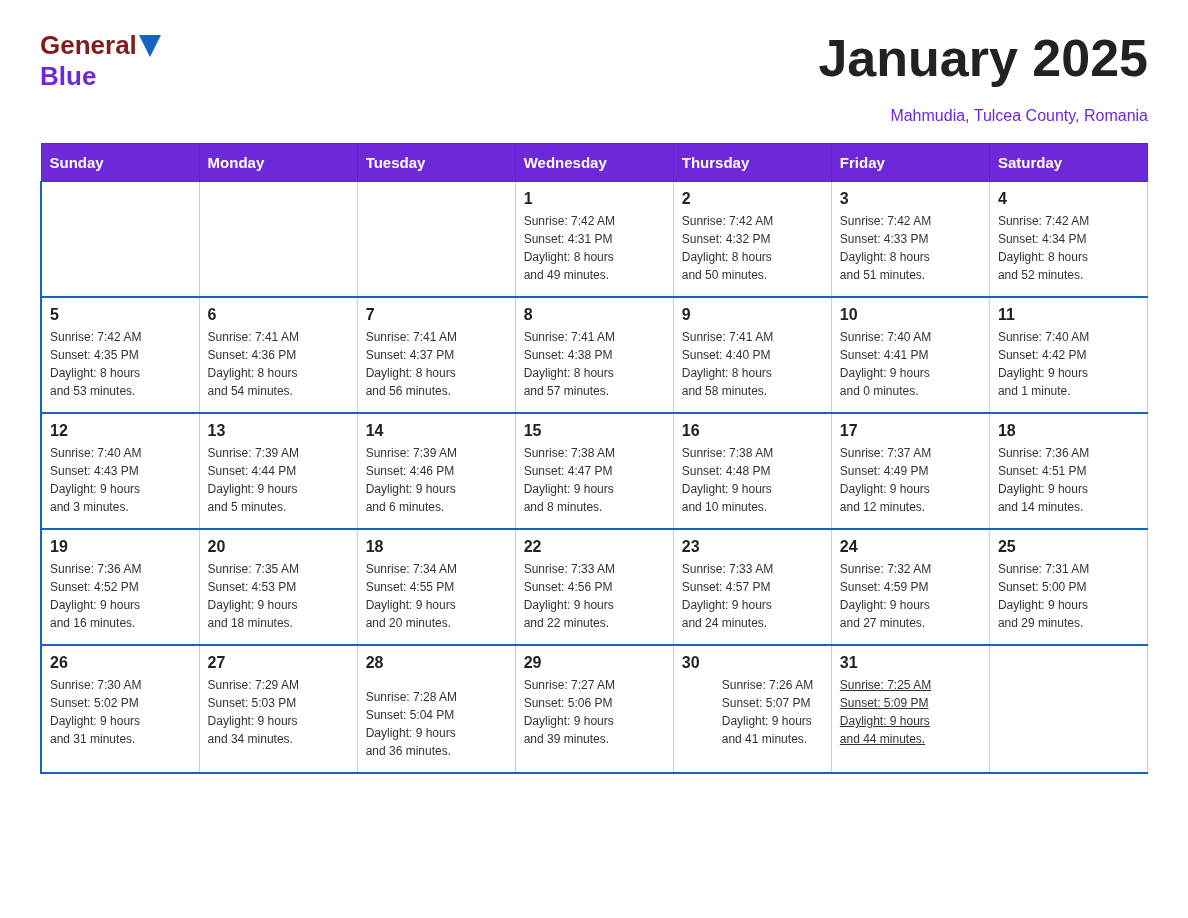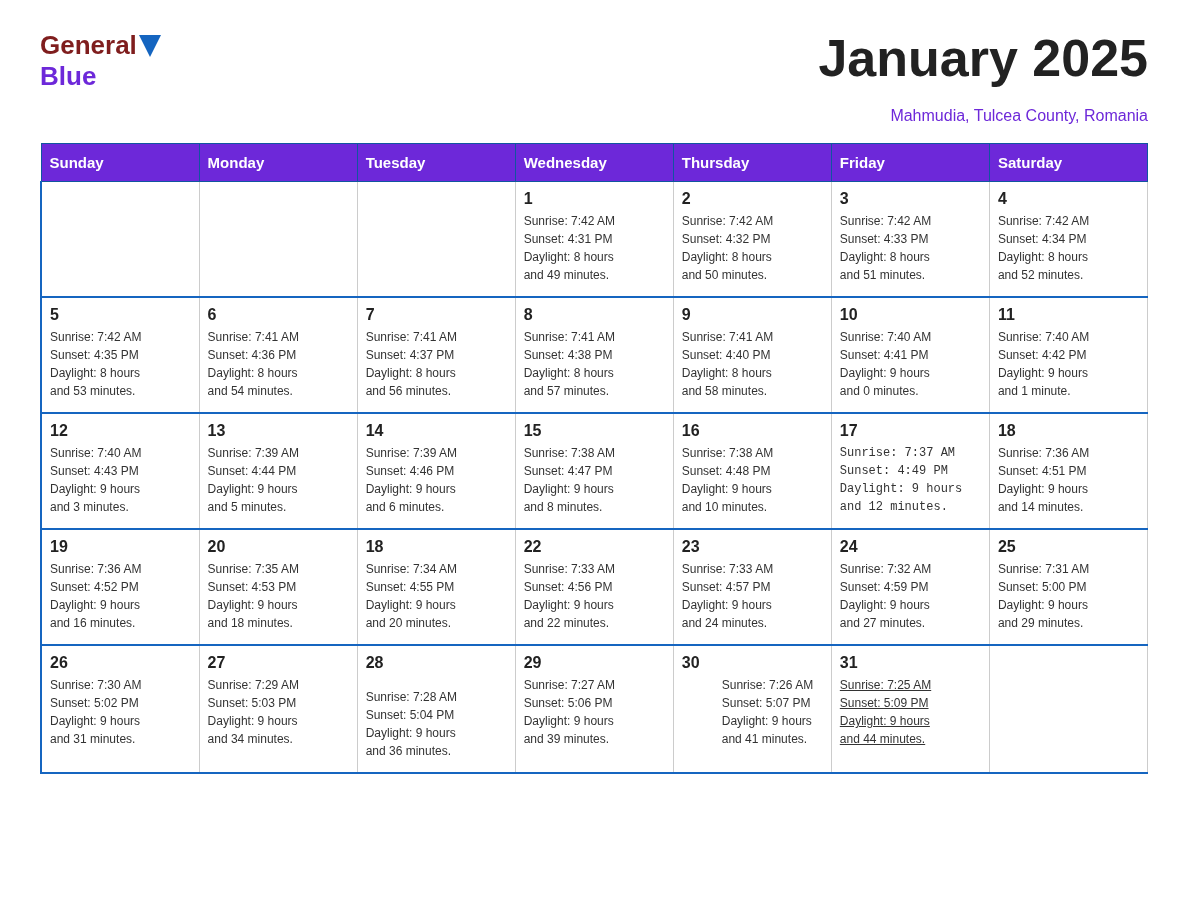--- a/index.html
+++ b/index.html
@@ -250,21 +250,21 @@
         </td>
         <td>
           <span class="day-number">16</span>
           <div class="day-info" style="white-space: pre-line;">Sunrise: 7:38 AM
 Sunset: 4:48 PM
 Daylight: 9 hours
 and 10 minutes.</div>
         </td>
         <td>
           <span class="day-number">17</span>
-          <div class="day-info" style="white-space: pre-line; font-family: Liberation Mono, monospace;">Sunrise: 7:37 AM
+          <div class="day-info" style="white-space: pre-line;">Sunrise: 7:37 AM
 Sunset: 4:49 PM
 Daylight: 9 hours
 and 12 minutes.</div>
         </td>
         <td>
           <span class="day-number">18</span>
           <div class="day-info" style="white-space: pre-line;">Sunrise: 7:36 AM
 Sunset: 4:51 PM
 Daylight: 9 hours
 and 14 minutes.</div>

